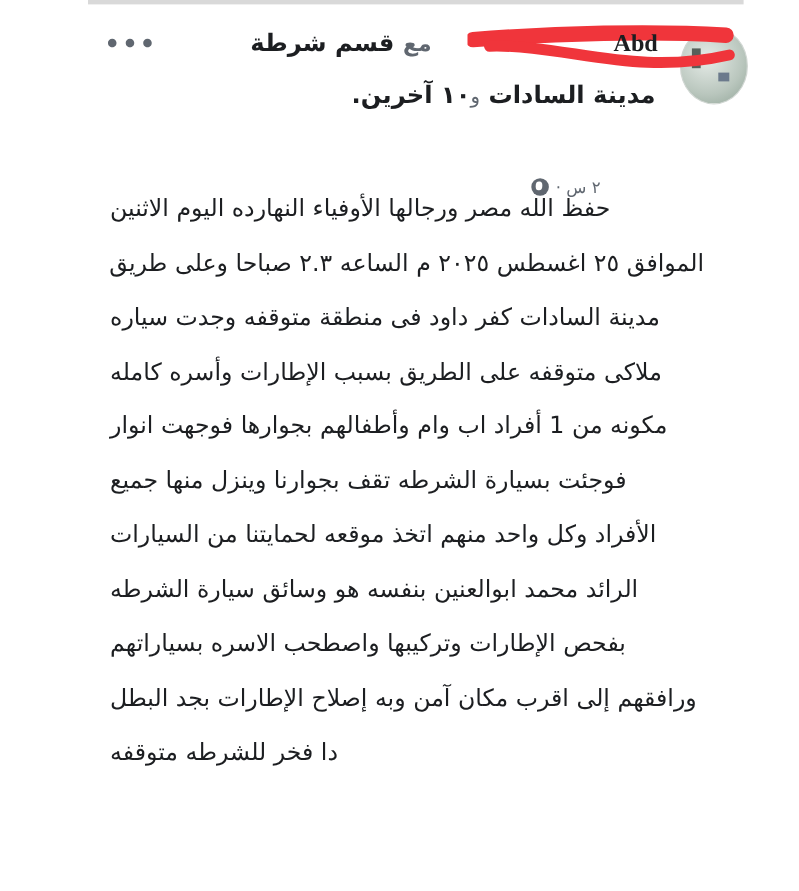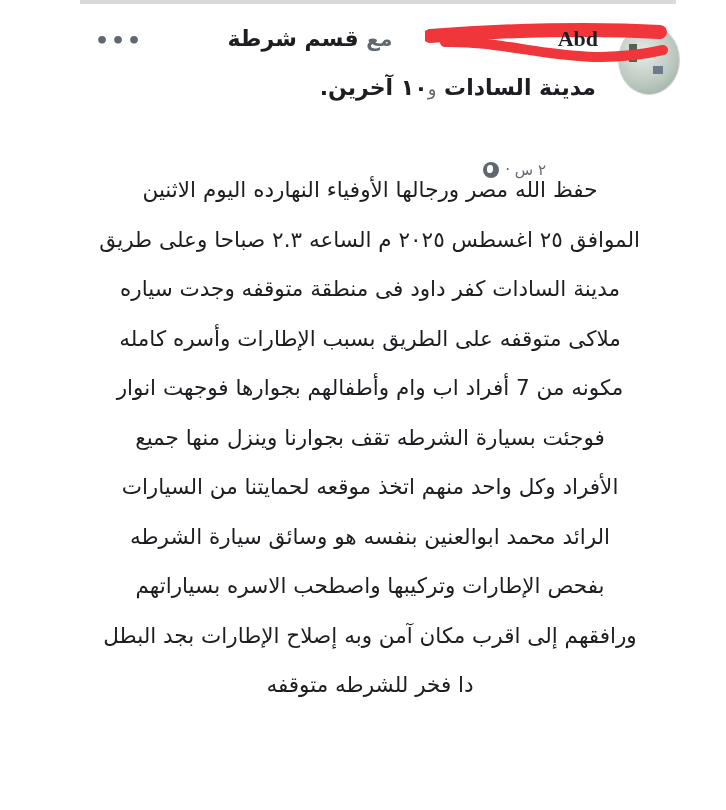--- a/index.html
+++ b/index.html
@@ -11,21 +11,21 @@
     .redact { position:absolute; left:425px; top:22px; width:245px; height:52px; }
     .more { position:absolute; left:95px; top:28px; font-size:22px; letter-spacing:2px; color:#606770; font-weight:bold; }
     .hdr1 { position:absolute; right:128px; top:26px; direction:rtl; font-size:22px; font-weight:bold; white-space:nowrap; }
     .hdr1 .with { font-weight:bold; color:#606770; font-size:20px; }
     .hdr1 .name { direction:ltr; unicode-bidi:isolate; font-family:Liberation Serif, serif; }
     .hdr2 { position:absolute; right:130px; top:75px; direction:rtl; font-size:22px; font-weight:bold; white-space:nowrap; }
     .hdr2 .and { font-weight:normal; color:#606770; font-size:18px; }
     .meta { position:absolute; right:180px; top:121px; direction:rtl; font-size:15px; color:#606770; display:flex; align-items:center; gap:6px;margin-top:40px; }
     .globe { width:16px; height:16px; border-radius:50%; background:#606770; position:relative; }
     .globe::after { content:""; position:absolute; left:4px; top:3px; width:6px; height:8px; background:#fff; border-radius:50% 40% 50% 40%; }
-    .body { position:absolute; left:100px; top:165px; width:540px; direction:rtl; text-align:center; }
+    .body { position:absolute; left:100px; top:165px; width:540px; direction:rtl; text-align:left; }
     .line { font-family:"DejaVu Sans", sans-serif; font-size:21.5px; line-height:49.5px; white-space:nowrap; color:#1c1e21; }
   </style>
 </head>
 <body>
 
 <div class="topbar"></div>
 
 <div class="avatar">
   <div class="a1"></div>
   <div class="a2"></div>
@@ -53,20 +53,20 @@
 <div class="meta">
   <span>٢ س ·</span>
   <span class="globe"></span>
 </div>
 
 <div class="body">
   <div class="line">حفظ الله مصر ورجالها الأوفياء   النهارده اليوم  الاثنين</div>
   <div class="line">الموافق  ٢٥ اغسطس ٢٠٢٥ م الساعه ٢.٣ صباحا  وعلى طريق</div>
   <div class="line">مدينة السادات كفر داود  فى منطقة متوقفه  وجدت سياره</div>
   <div class="line">ملاكى متوقفه على الطريق بسبب الإطارات   وأسره كامله</div>
-  <div class="line">مكونه من 7 أفراد اب وام وأطفالهم   بجوارها فوجهت انوار</div>
+  <div class="line">مكونه من 1 أفراد اب وام وأطفالهم   بجوارها فوجهت انوار</div>
   <div class="line">فوجئت بسيارة الشرطه تقف بجوارنا وينزل منها جميع</div>
   <div class="line">الأفراد وكل واحد منهم اتخذ موقعه لحمايتنا من السيارات</div>
   <div class="line">الرائد محمد ابوالعنين  بنفسه هو وسائق سيارة الشرطه</div>
   <div class="line">بفحص الإطارات   وتركيبها  واصطحب الاسره بسياراتهم</div>
   <div class="line">ورافقهم إلى اقرب مكان آمن وبه إصلاح الإطارات بجد البطل</div>
   <div class="line">دا فخر للشرطه متوقفه</div>
 </div>
 
 </body></html>

